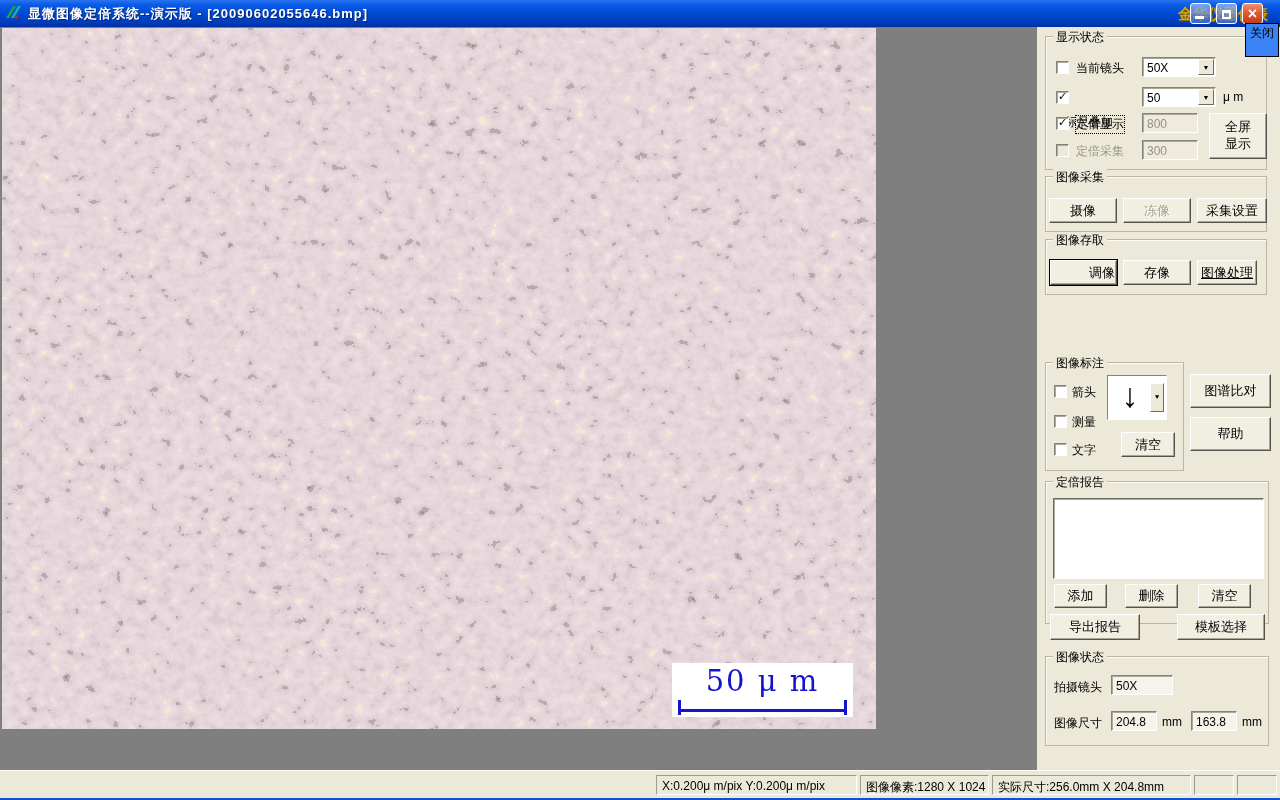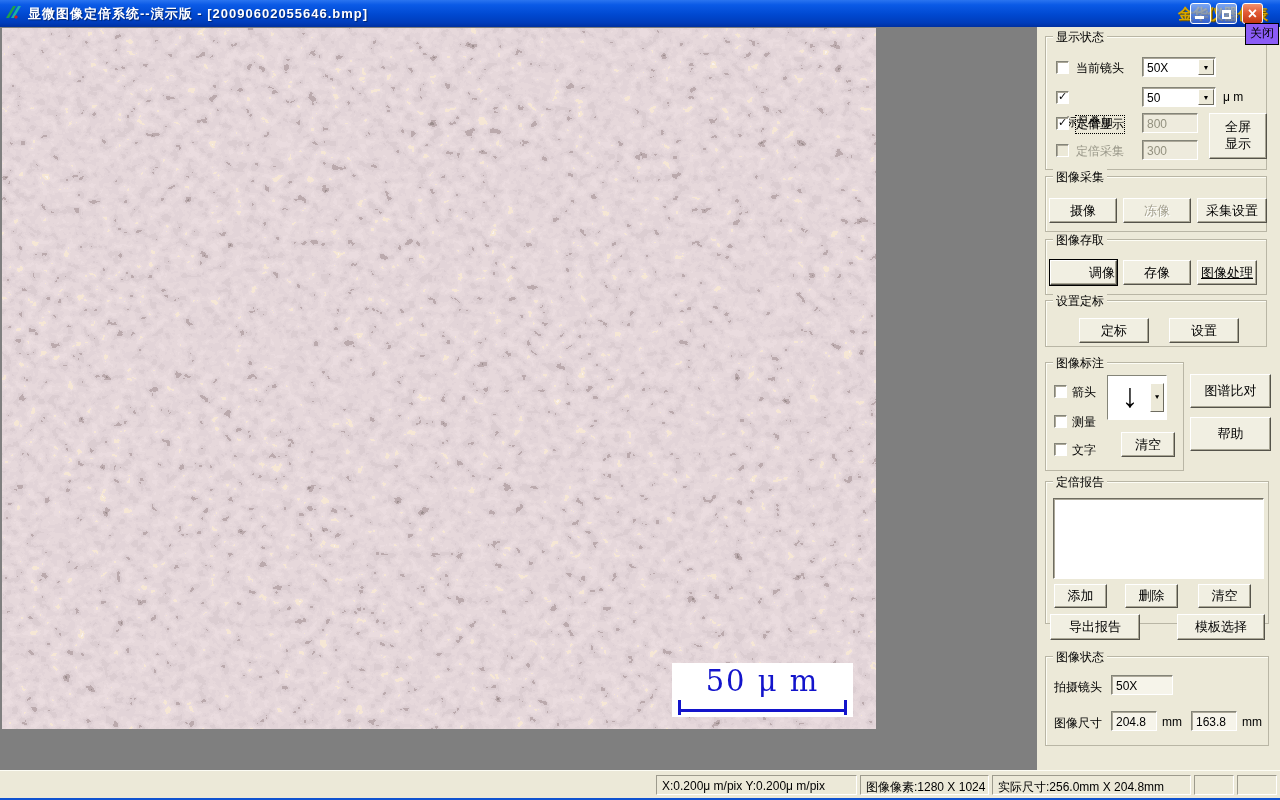--- a/index.html
+++ b/index.html
@@ -16,22 +16,22 @@
   .brand { position:absolute; right:12px; top:5px; font-size:15px; font-weight:bold; color:#d7a500;
            text-shadow:1px 1px 0 #6d5300; z-index:1; white-space:nowrap; }
   .wbtn { position:absolute; top:3px; width:21px; height:21px; border:1px solid #fff; border-radius:3px;
           z-index:2; display:flex; align-items:center; justify-content:center; }
   .wbtn.min  { left:1190px; background:linear-gradient(180deg,rgba(160,190,245,.75),rgba(70,110,210,.75)); }
   .wbtn.max  { left:1216px; background:linear-gradient(180deg,rgba(160,190,245,.75),rgba(70,110,210,.75)); }
   .wbtn.close{ left:1242px; background:linear-gradient(180deg,#f0926f 0%,#e25a35 45%,#c33911 100%); }
   .g-min { position:absolute; left:4px; bottom:4px; width:9px; height:3px; background:#fff; }
   .g-max { position:absolute; left:5px; top:6px; width:9px; height:9px; border:2px solid #fff; border-top-width:3px; background:transparent; }
   .g-close { color:#fff; font-size:16px; font-weight:bold; line-height:19px; }
-  .tooltip { position:absolute; left:1245px; top:23px; z-index:50; background:#8b5cf6; border:1px solid #000;
-             padding:1px 4px 2px 4px; font-size:12px; }
+  .tooltip { position:absolute; left:1245px; top:23px; z-index:50; background:#3b82f6; border:1px solid #000;
+             padding:1px 4px 14px 4px; font-size:12px; }
 
   
   .clientgray { position:absolute; left:0; top:27px; width:1037px; height:743px; background:#7f7f7f; }
   .viewport { position:absolute; left:2px; top:28px; width:874px; height:701px; overflow:hidden; background:#c3aeb4; }
   .scalebox { position:absolute; left:670px; top:635px; width:181px; height:54px; background:#fff; }
   .scaletext { position:absolute; left:0; right:0; top:1px; text-align:center; font-family:"DejaVu Serif","Liberation Serif",serif;
                font-size:29px; color:#1314cb; letter-spacing:2px; white-space:nowrap; }
   .scaleline { position:absolute; left:6px; right:6px; bottom:2px; height:15px;
                border-left:3px solid #1314cb; border-right:3px solid #1314cb; }
   .scaleline .bar { position:absolute; left:0; right:0; bottom:3px; height:3px; background:#1314cb; }
@@ -182,25 +182,20 @@
       <div class="btn" style="left:151px;top:21px;width:70px;height:25px;">采集设置</div>
     </div>
 
     <div class="grp" style="left:8px;top:212px;width:222px;height:56px;">
       <span class="lg">图像存取</span>
       <div class="btn def" style="left:4px;top:20px;width:67px;height:25px;padding-left:37px;">调像</div>
       <div class="btn" style="left:77px;top:20px;width:68px;height:25px;">存像</div>
       <div class="btn" style="left:151px;top:20px;width:60px;height:25px;text-decoration:underline;">图像处理</div>
     </div>
 
-    <div class="grp" style="left:8px;top:273px;width:222px;height:47px;">
-      <span class="lg">设置定标</span>
-      <div class="btn" style="left:33px;top:17px;width:70px;height:25px;">定标</div>
-      <div class="btn" style="left:123px;top:17px;width:70px;height:25px;">设置</div>
-    </div>
 
     <div class="grp" style="left:8px;top:335px;width:139px;height:109px;font-family:Liberation Mono, monospace;">
       <span class="lg">图像标注</span>
       <span class="cb" style="left:8px;top:22px;"></span>
       <span class="cblabel" style="left:26px;top:21px;">箭头</span>
       <span class="arrowcombo">
         <span class="sym">↓</span>
         <span class="drop">
             <i>▼</i>
           </span>

